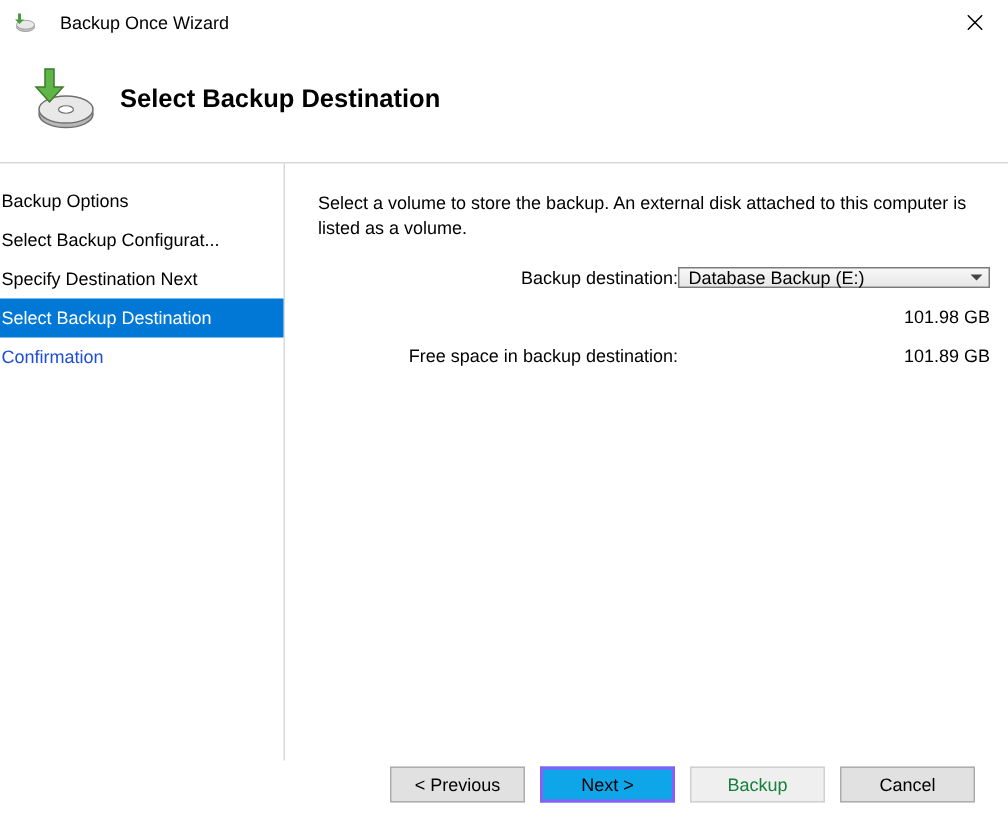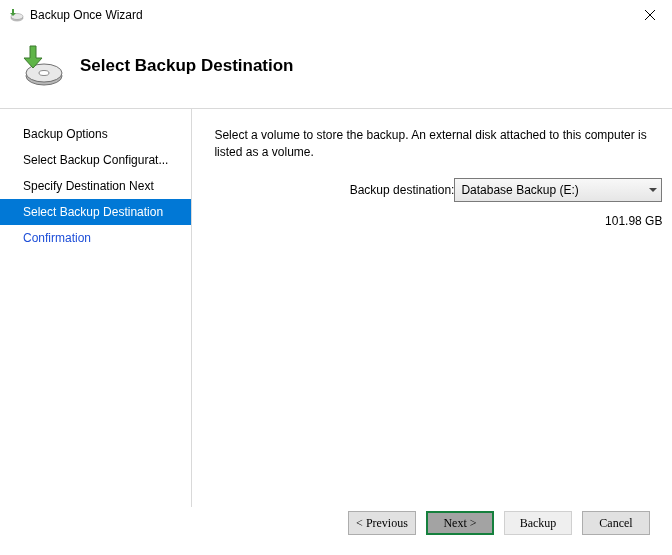--- a/index.html
+++ b/index.html
@@ -15,21 +15,21 @@
     .titlebar {
       display: flex;
       align-items: center;
       justify-content: space-between;
       height: 30px;
       padding: 0 0 0 8px;
     }
     .titlebar-left {
       display: flex;
       align-items: center;
-      gap: 6px;
+      gap: 16px;
     }
     .title-icon {
       width: 16px;
       height: 16px;
       display: flex;
       align-items: center;
       justify-content: center;
     }
     .title-text {
       font-size: 12px;
@@ -63,37 +63,37 @@
     .body {
       display: flex;
       height: 398px;
     }
     .sidebar {
       width: 195px;
       border-right: 1px solid #d9d9d9;
       padding-top: 12px;
     }
     .step {
-      padding: 6px 23px;
+      padding: 6px 1px;
       cursor: pointer;
       white-space: nowrap;
       overflow: hidden;
       text-overflow: ellipsis;
       font-size: 12px;
     }
     .step.active {
       background: #0178d6;
       color: #fff;
     }
     .step.disabled {
       color: #1d4ed8;
     }
     .content {
       flex: 1;
-      padding: 18px 22px 14px 22px;
+      padding: 18px 12px 14px 22px;
     }
     .instruction {
       font-size: 12px;
       line-height: 1.45;
       margin-bottom: 16px;
     }
     .row {
       display: flex;
       align-items: center;
       margin-bottom: 12px;
@@ -101,54 +101,54 @@
       text-align: right;
     }
     .row-label {
       width: 240px;
     }
     .row-value {
       flex: 1;
     }
     .dest-select {
       width: 208px;
-      height: 24px;
+      height: 14px;
       border: 1px solid #7a7a7a;
       background: linear-gradient(#f8f8f8, #e6e6e6);
       display: flex;
       align-items: center;
       justify-content: space-between;
       padding: 0 4px 0 6px;
       font-size: 12px;
       cursor: pointer;
     }
     .footer {
       height: 36px;
       display: flex;
       align-items: flex-start;
       justify-content: flex-end;
       gap: 10px;
       padding: 0 22px 0 0;
       margin-top: 4px;
     }
     .btn {
-      width: 68px;
+      width: 90px;
       height: 24px;
       border: 1px solid #adadad;
       background: #e1e1e1;
       font-size: 12px;
-      font-family: Liberation Serif, serif;
+      font-family: Liberation Sans, sans-serif;
       cursor: pointer;
     }
     .btn.primary {
-      border: 2px solid #15803d;
-      background: #a3a3a3;
+      border: 2px solid #8b5cf6;
+      background: #0ea5e9;
     }
     .btn:disabled {
-      color: #000000;
+      color: #15803d;
       cursor: default;
       border: 1px solid #d0d0d0;
       background: #efefef;
     }
   </style>
 </head>
 <body>
 
 <div class="titlebar">
   <div class="titlebar-left">
@@ -202,20 +202,22 @@
             </svg>
         </span>
       </div>
     </div>
 
     <div class="row">
       <span class="row-value">101.98 GB</span>
     </div>
 
     <div class="row">
+      <span class="row-label">Free space in backup destination:</span>
+      <span class="row-value">101.89 GB</span>
     </div>
   </div>
 </div>
 
 <div class="footer">
   <button class="btn">&lt; Previous</button>
   <button class="btn primary">Next &gt;</button>
   <button class="btn" disabled="">Backup</button>
   <button class="btn">Cancel</button>
 </div>

